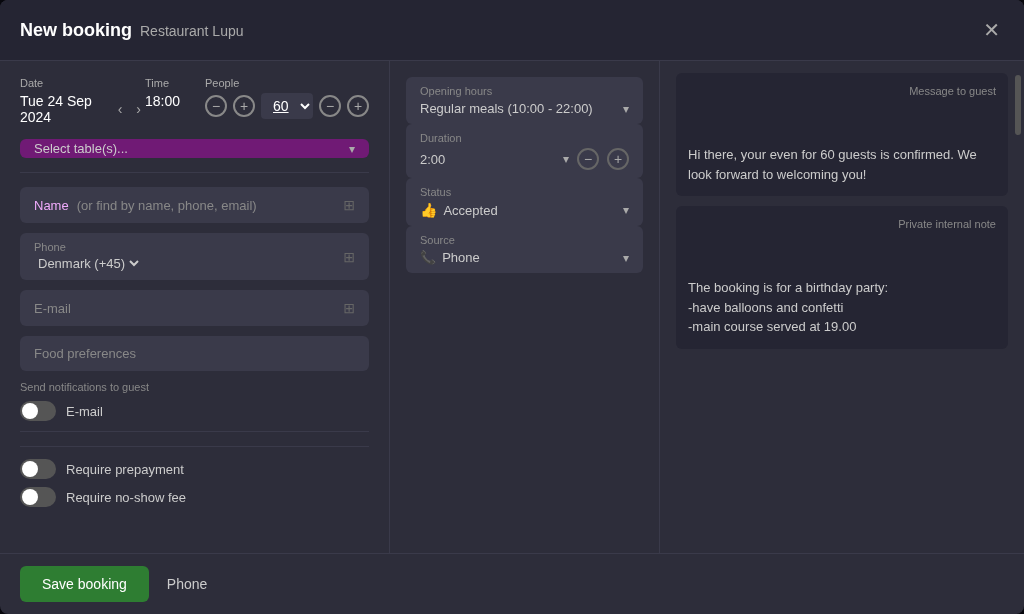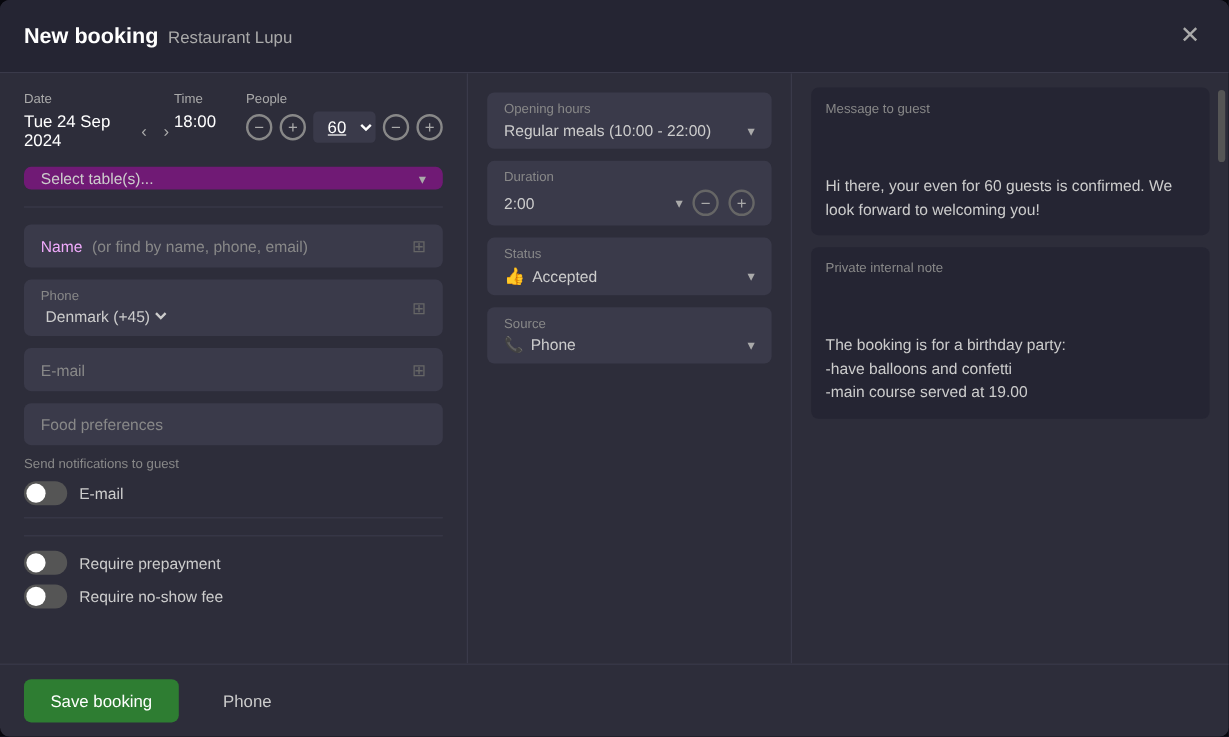--- a/index.html
+++ b/index.html
@@ -251,21 +251,21 @@
     }
     .prepayment-section {
       border-top: 1px solid #3a3a4a;
       padding-top: 12px;
       margin-top: 4px;
     }
     
     .modal-footer {
       padding: 12px 20px;
       display: flex;
-      gap: 21px;
+      gap: 2px;
       border-top: 1px solid #3a3a4a;
       flex-shrink: 0;
     }
     .btn-save {
       background: #2e7d32;
       color: #fff;
       border: none;
       border-radius: 6px;
       padding: 10px 22px;
       font-size: 14px;
@@ -283,33 +283,33 @@
     
     .panel-card {
       background: #252533;
       border-radius: 6px;
       padding: 12px;
     }
     .panel-card-label {
       font-size: 11px;
       color: #888;
       margin-bottom: 8px;
+      text-align: right;
     }
     .panel-card-text {
       font-size: 13px;
       color: #cccccc;
       line-height: 1.5;
       white-space: pre-line;
       margin-top: 48px;
     }
     .select-field {
       background: #3a3a4a;
       border-radius: 6px;
       padding: 8px 14px;
-      margin-bottom: 10px;
     }
     .select-field-label {
       font-size: 11px;
       color: #888;
       margin-bottom: 4px;
     }
     .select-row {
       display: flex;
       align-items: center;
       justify-content: space-between;

